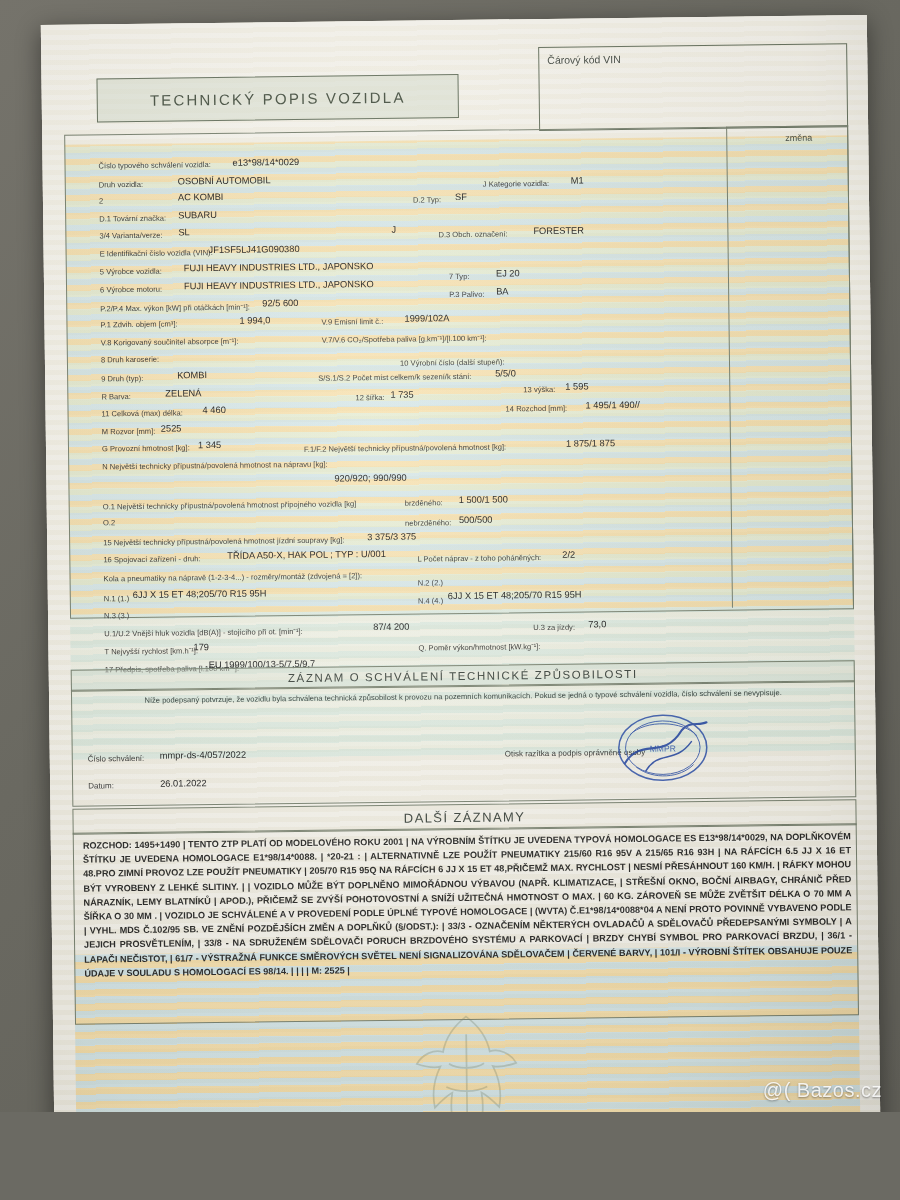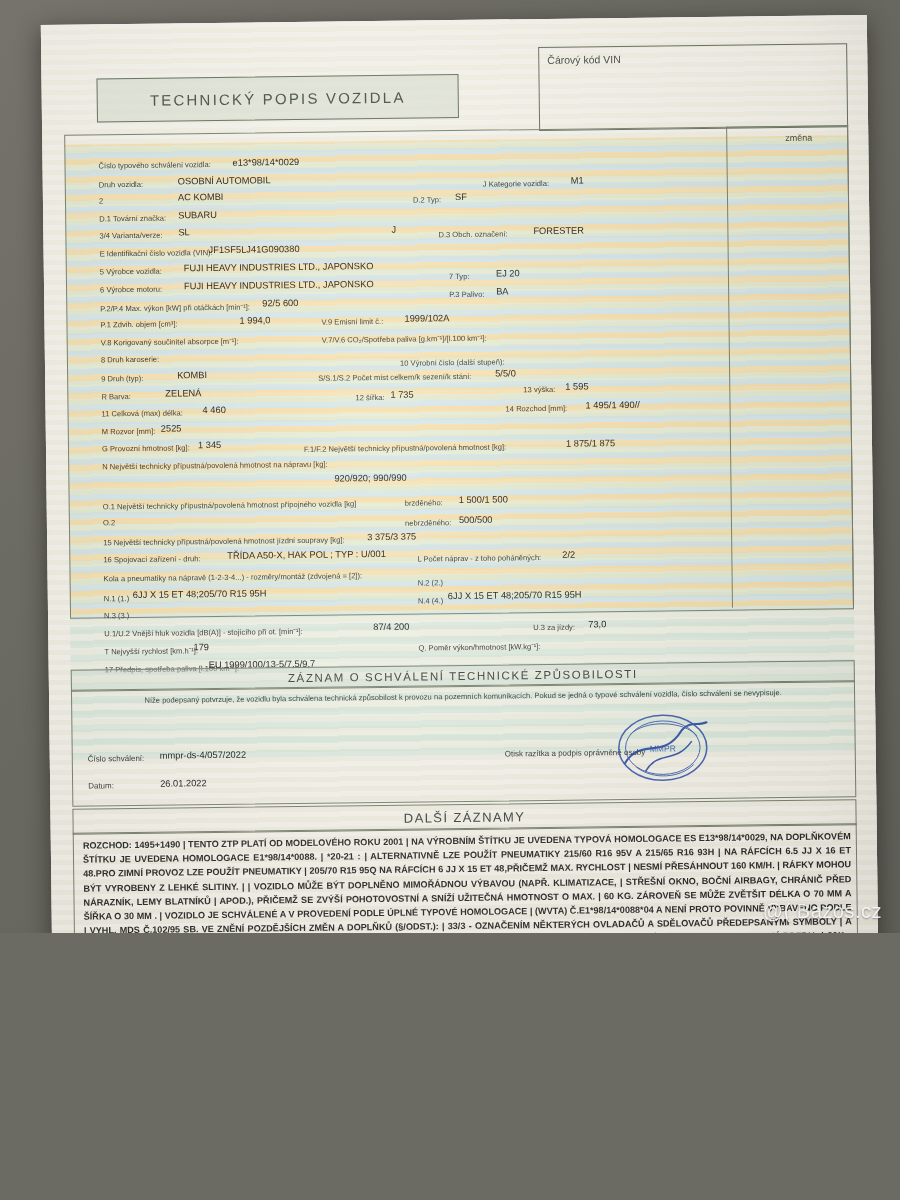--- a/index.html
+++ b/index.html
@@ -9,21 +9,21 @@
   }
   body {
     width: 900px;
     height: 1200px;
     overflow: hidden;
     font-family: "Liberation Sans", sans-serif;
   }
   .page {
     position: relative;
     width: 900px;
-    height: 933px;
+    height: 1112px;
     background: linear-gradient(135deg,#75736b 0%, #6a6961 40%, #5f5e57 100%);
     overflow: hidden;
   }
   
   .sheet {
     position: absolute;
     left: 48px;
     top: 20px;
     width: 826px;
     height: 1180px;

